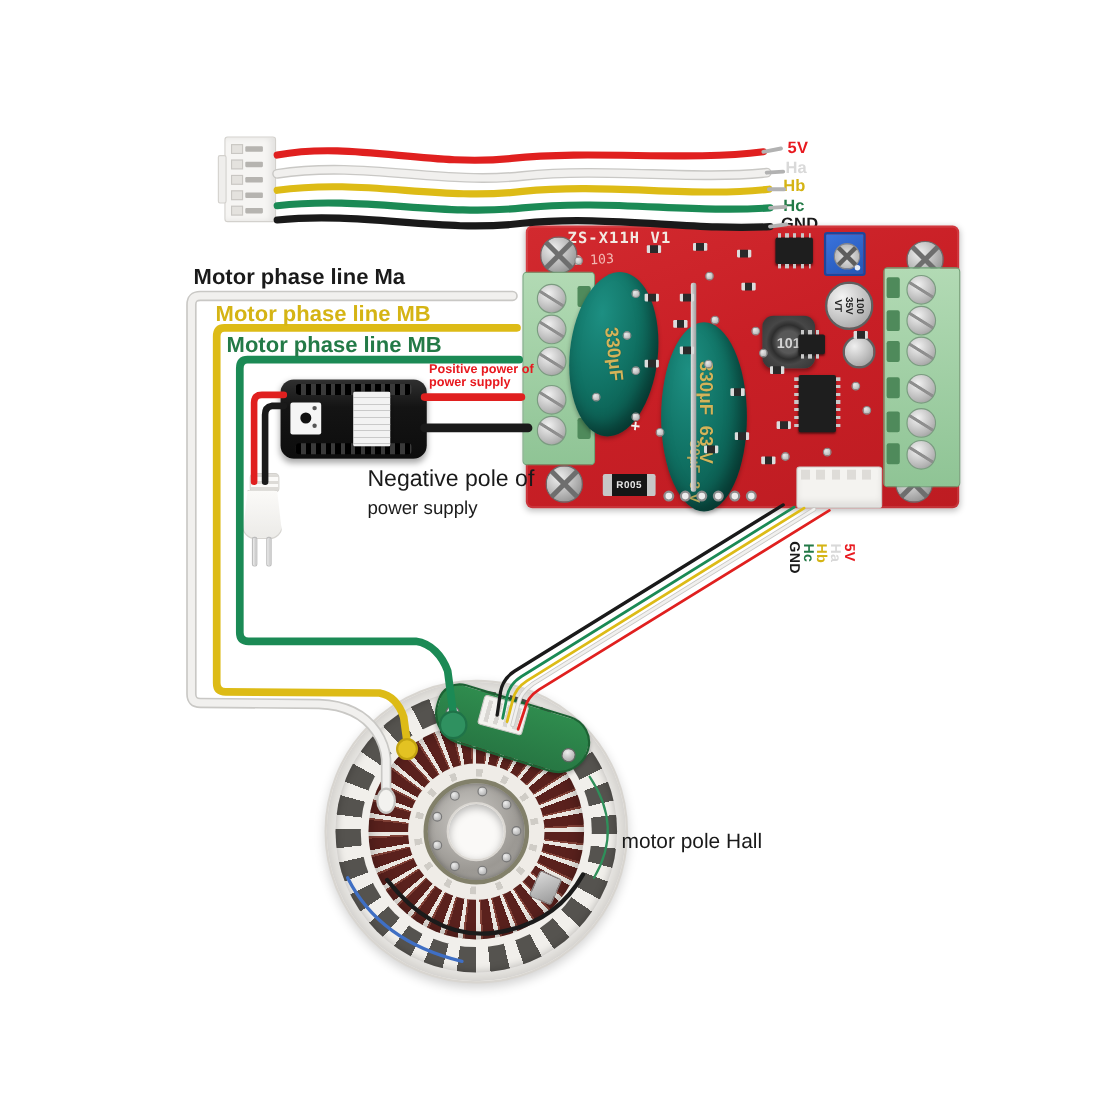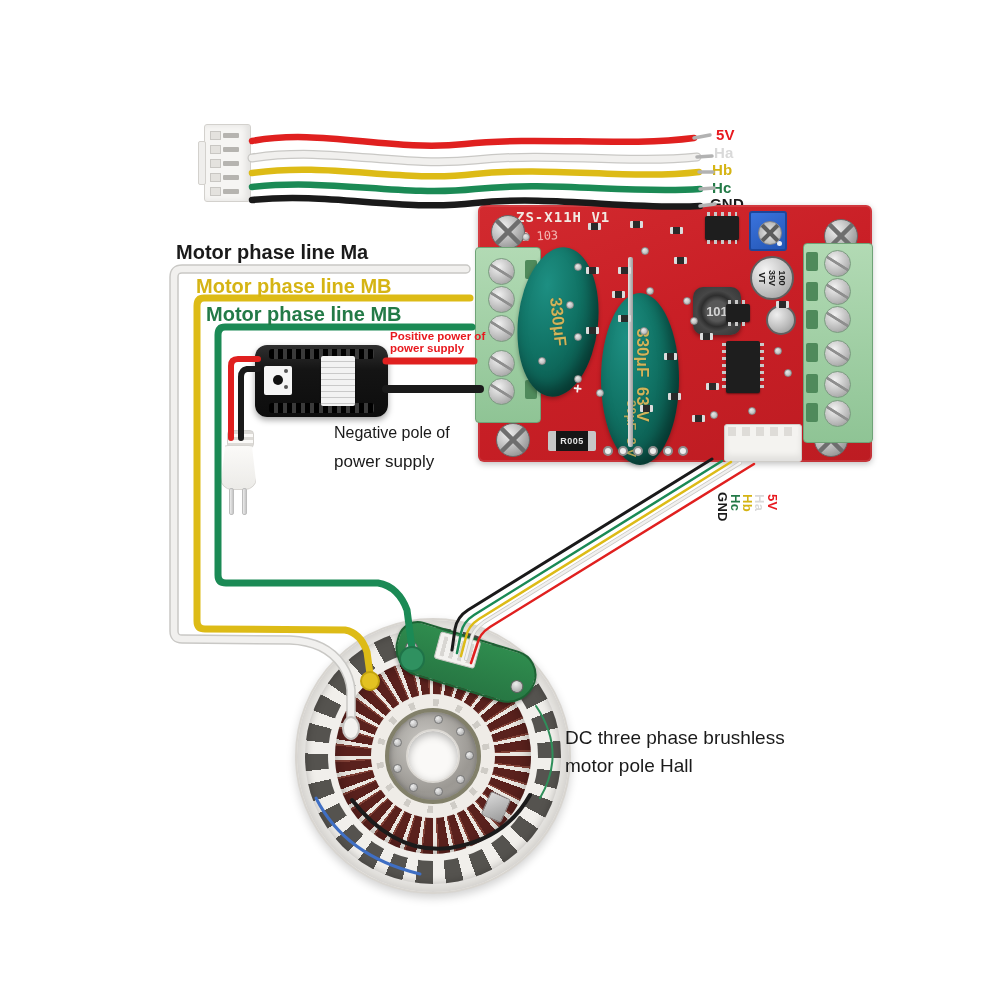--- a/index.html
+++ b/index.html
@@ -99,21 +99,21 @@
   #hall-pcb .pcbscrew{position:absolute;width:13px;height:13px;border-radius:50%;background:radial-gradient(circle at 35% 30%,#eee,#9a9a9a);border:1px solid #666;}
   #hall-pcb .conn{position:absolute;left:38px;top:1px;width:42px;height:28px;background:#f3f2ef;border:1px solid #c9c7c3;border-radius:3px;transform:rotate(-2deg);}
   #hall-pcb .conn::before{content:"";position:absolute;inset:3px 4px;background:repeating-linear-gradient(90deg,#d8d6d2 0 4px,#f3f2ef 4px 9px);}
 
   
   .ann{position:absolute;z-index:6;white-space:nowrap;}
   #lbl-ma{left:176px;top:241px;font-size:20px;font-weight:700;}
   #lbl-mb-y{left:196px;top:275px;font-size:20px;font-weight:700;}
   #lbl-mb-g{left:206px;top:303px;font-size:20px;font-weight:700;}
   #lbl-pos{left:390px;top:330px;font-size:11.5px;font-weight:700;line-height:12px;}
-  #lbl-neg1{left:334px;top:424px;font-size:16px;font-weight:500;}
+  #lbl-neg1{left:334px;top:424px;font-size:21px;font-weight:500;}
   #lbl-neg2{left:334px;top:452px;font-size:17px;font-weight:500;}
   #lbl-cap1{left:565px;top:727px;font-size:19px;font-weight:500;}
   #lbl-cap2{left:565px;top:755px;font-size:19px;font-weight:500;}
 
   svg#wires{position:absolute;left:0;top:0;z-index:5;pointer-events:none;}
   .s-red{stroke:var(--wire-red);} .s-white{stroke:var(--wire-white);} .s-yellow{stroke:var(--wire-yellow);}
   .s-green{stroke:var(--wire-green);} .s-black{stroke:var(--wire-black);}
   .s-outline{stroke:#c9c8c5;} .s-tip{stroke:#b2b2b2;}
   svg#wires path{fill:none;stroke-linecap:round;stroke-linejoin:round;}
 </style>
@@ -326,21 +326,20 @@
 
   <div class="ann c-black" id="lbl-ma" data-name="label-motor-phase-ma">Motor phase line Ma</div>
   <div class="ann c-yellow" id="lbl-mb-y" data-name="label-motor-phase-mb-yellow">Motor phase line MB</div>
   <div class="ann c-green" id="lbl-mb-g" data-name="label-motor-phase-mb-green">Motor phase line MB</div>
   <div class="ann c-red" id="lbl-pos" data-name="label-positive-pole">
     <div>Positive power of</div>
     <div>power supply</div>
   </div>
   <div class="ann c-black" id="lbl-neg1" data-name="label-negative-pole-line1">Negative pole of</div>
   <div class="ann c-black" id="lbl-neg2" data-name="label-negative-pole-line2">power supply</div>
-  <div class="ann c-black" id="lbl-cap1" data-name="label-motor-caption-line1">DC three phase brushless</div>
   <div class="ann c-black" id="lbl-cap2" data-name="label-motor-caption-line2">motor pole Hall</div>
 
   <div class="rot-label c-black" style="left:730px;top:492px;" data-name="wire-label-gnd-rotated">GND</div>
   <div class="rot-label c-green" style="left:743px;top:494px;" data-name="wire-label-hc-rotated">Hc</div>
   <div class="rot-label c-yellow" style="left:755px;top:494px;" data-name="wire-label-hb-rotated">Hb</div>
   <div class="rot-label c-gray" style="left:767px;top:494px;" data-name="wire-label-ha-rotated">Ha</div>
   <div class="rot-label c-red" style="left:780px;top:494px;" data-name="wire-label-5v-rotated">5V</div>
 </div>
 
 </body></html>

